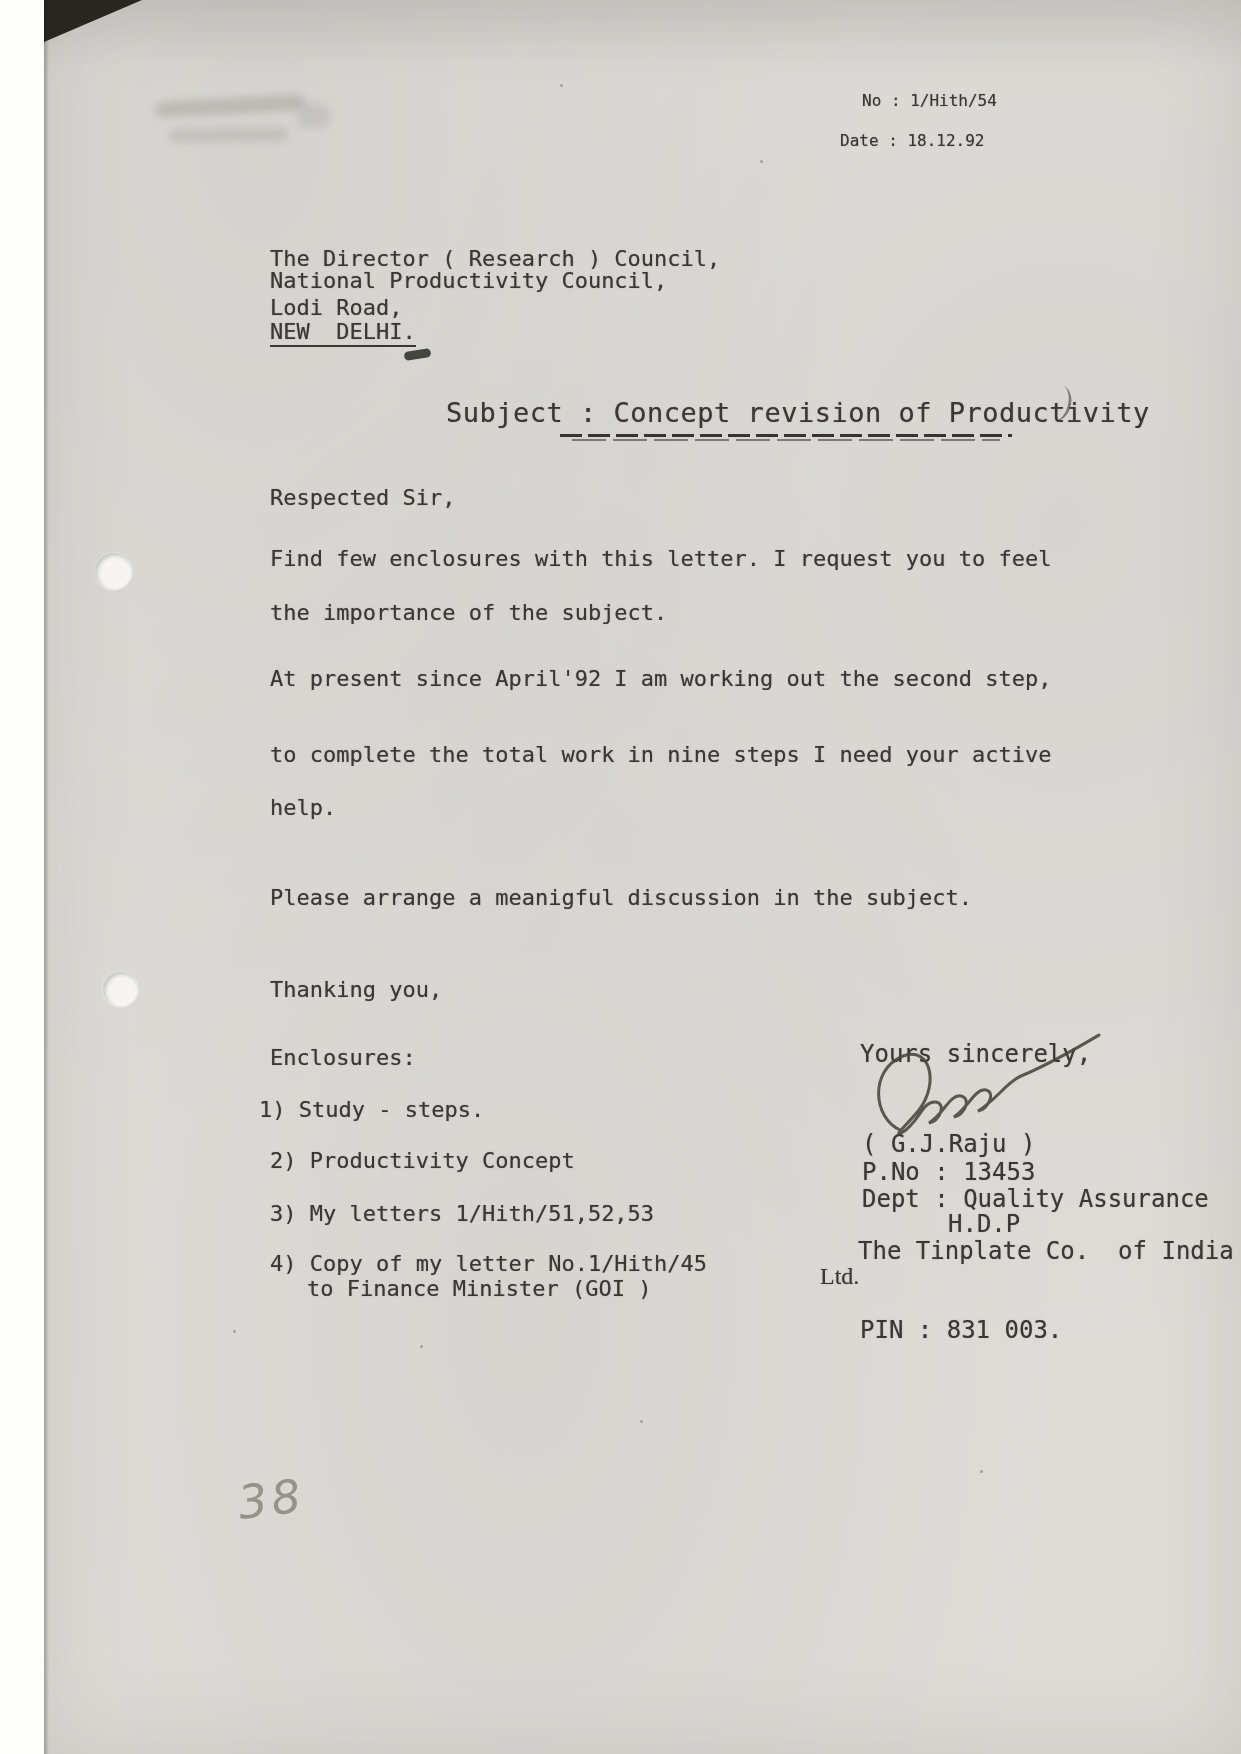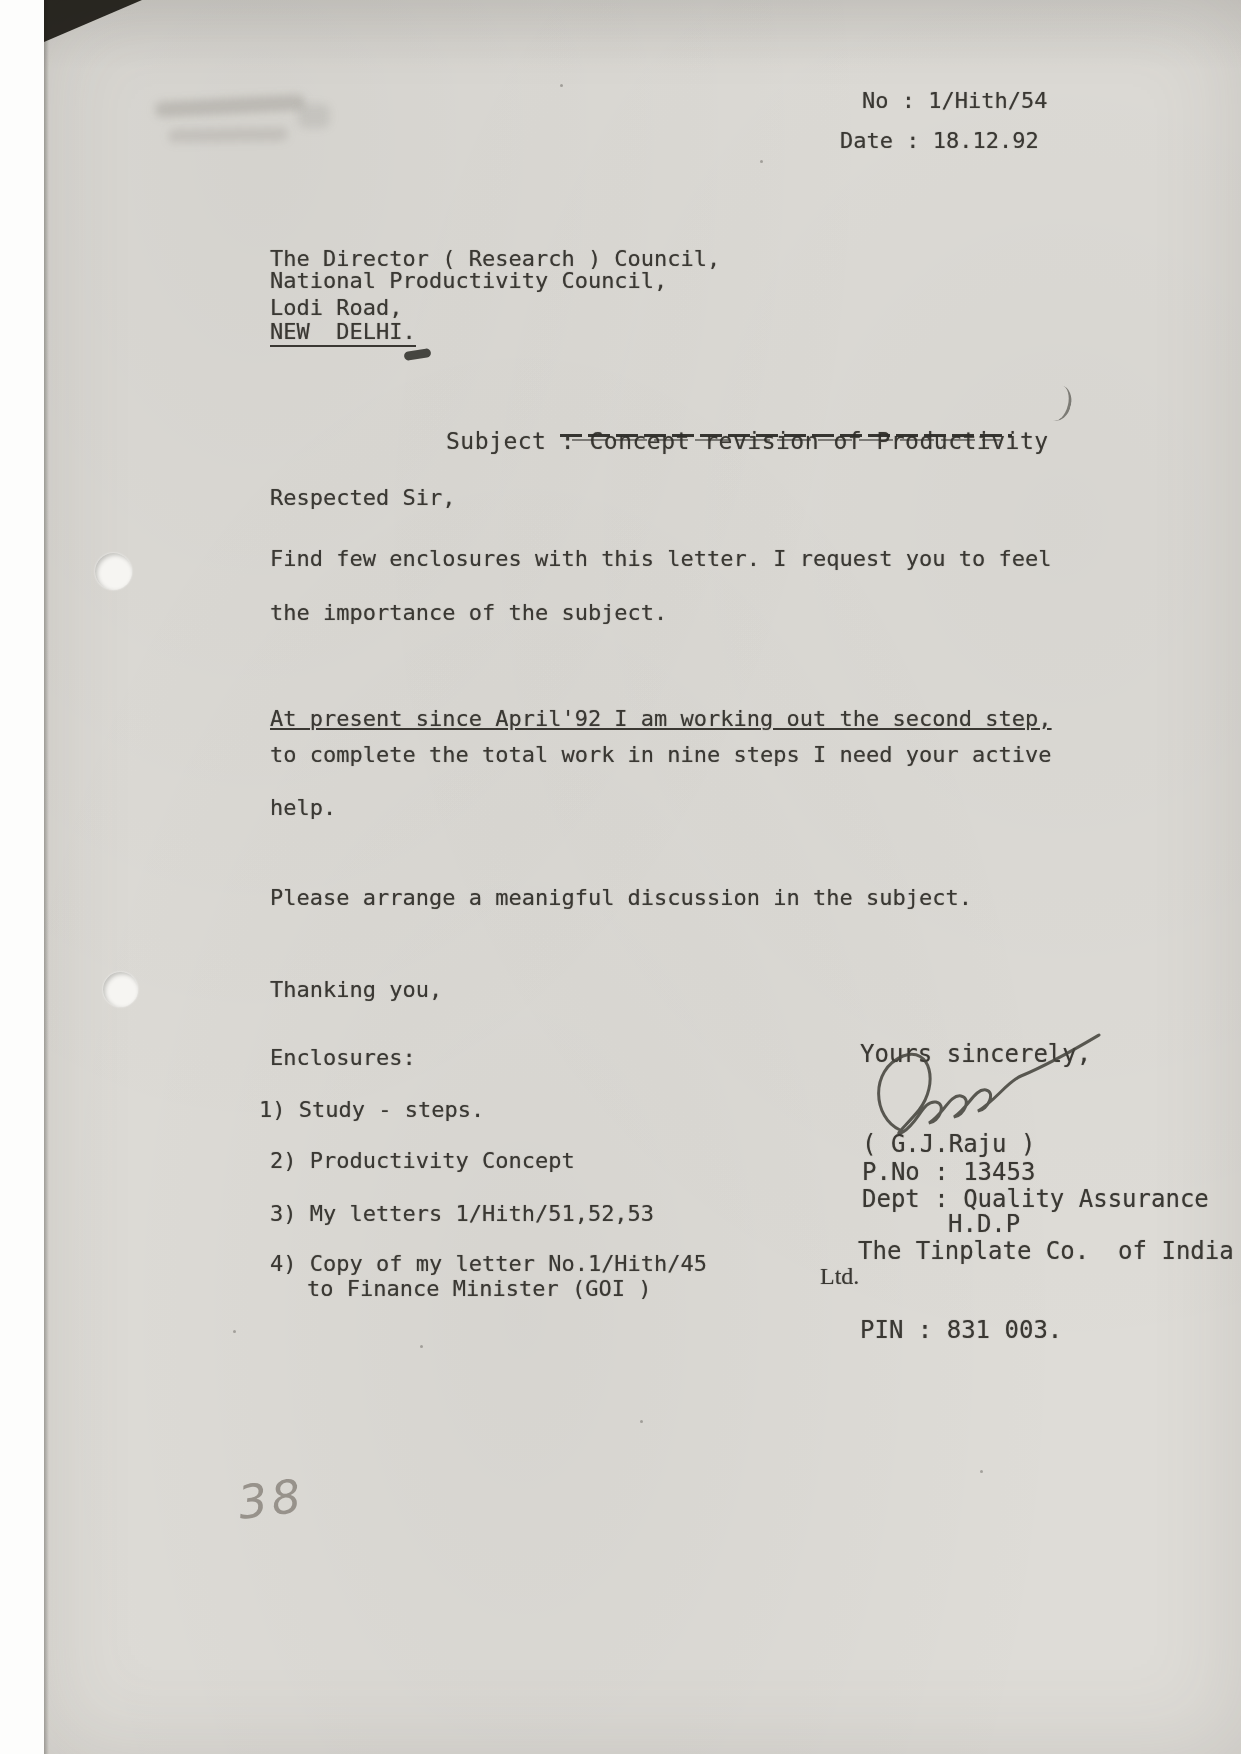--- a/index.html
+++ b/index.html
@@ -48,22 +48,22 @@
   }
   .hole1{left:95px;top:553px;width:37px;height:37px;}
   .hole2{left:103px;top:972px;width:35px;height:35px;}
   .speck{position:absolute;width:3px;height:3px;border-radius:50%;background:rgba(70,68,62,.38);}
 
   
   .t{
     position:absolute;white-space:pre;color:#3a3833;font-size:22px;line-height:26px;
     text-shadow:0 0 1px rgba(58,56,51,.55);
   }
-  .hdr{font-size:22px;}
-  .subj{font-size:23px;letter-spacing:.5px;margin-top:28px;}
+  .hdr{font-size:16px;}
+  .subj{font-size:27px;letter-spacing:.5px;}
   .right-col{font-size:24px;}
   .city{border-bottom:2px solid #3a3833;padding-bottom:1px;}
   .subject-underline{
     position:absolute;left:560px;top:434px;width:452px;height:3px;
     background:repeating-linear-gradient(90deg, rgba(45,44,40,.95) 0 22px, rgba(45,44,40,0) 22px 28px);
   }
   .subject-underline2{
     position:absolute;left:572px;top:439px;width:428px;height:2px;opacity:.6;
     background:repeating-linear-gradient(90deg, rgba(45,44,40,.9) 0 34px, rgba(45,44,40,0) 34px 41px);
   }
@@ -108,21 +108,21 @@
   <div class="t" style="left:270px;top:295px;">Lodi Road,</div>
   <div class="t" style="left:270px;top:319px;"><span class="city">NEW  DELHI.</span></div>
 
   <div class="t subj" style="left:446px;top:400px;"><span>Subject :</span><span> </span><span>Concept revision of Productivity</span></div>
   <div class="subject-underline"></div>
   <div class="subject-underline2"></div>
 
   <div class="t" style="left:270px;top:485px;">Respected Sir,</div>
   <div class="t" style="left:270px;top:546px;">Find few enclosures with this letter. I request you to feel</div>
   <div class="t" style="left:270px;top:600px;text-align:center;">the importance of the subject.</div>
-  <div class="t" style="left:270px;top:706px;text-decoration:underline;">At present since April'92 I am working out the second step,</div>
+  <div class="t" style="left:270px;top:666px;">At present since April'92 I am working out the second step,</div>
   <div class="t" style="left:270px;top:742px;">to complete the total work in nine steps I need your active</div>
   <div class="t" style="left:270px;top:795px;">help.</div>
   <div class="t" style="left:270px;top:885px;">Please arrange a meanigful discussion in the subject.</div>
   <div class="t" style="left:270px;top:977px;">Thanking you,</div>
 
   <div class="t" style="left:270px;top:1045px;">Enclosures:</div>
   <div class="t" style="left:259px;top:1097px;">1) Study - steps.</div>
   <div class="t" style="left:270px;top:1148px;">2) Productivity Concept</div>
   <div class="t" style="left:270px;top:1201px;text-align:center;">3) My letters 1/Hith/51,52,53</div>
   <div class="t" style="left:270px;top:1251px;">4) Copy of my letter No.1/Hith/45</div>

